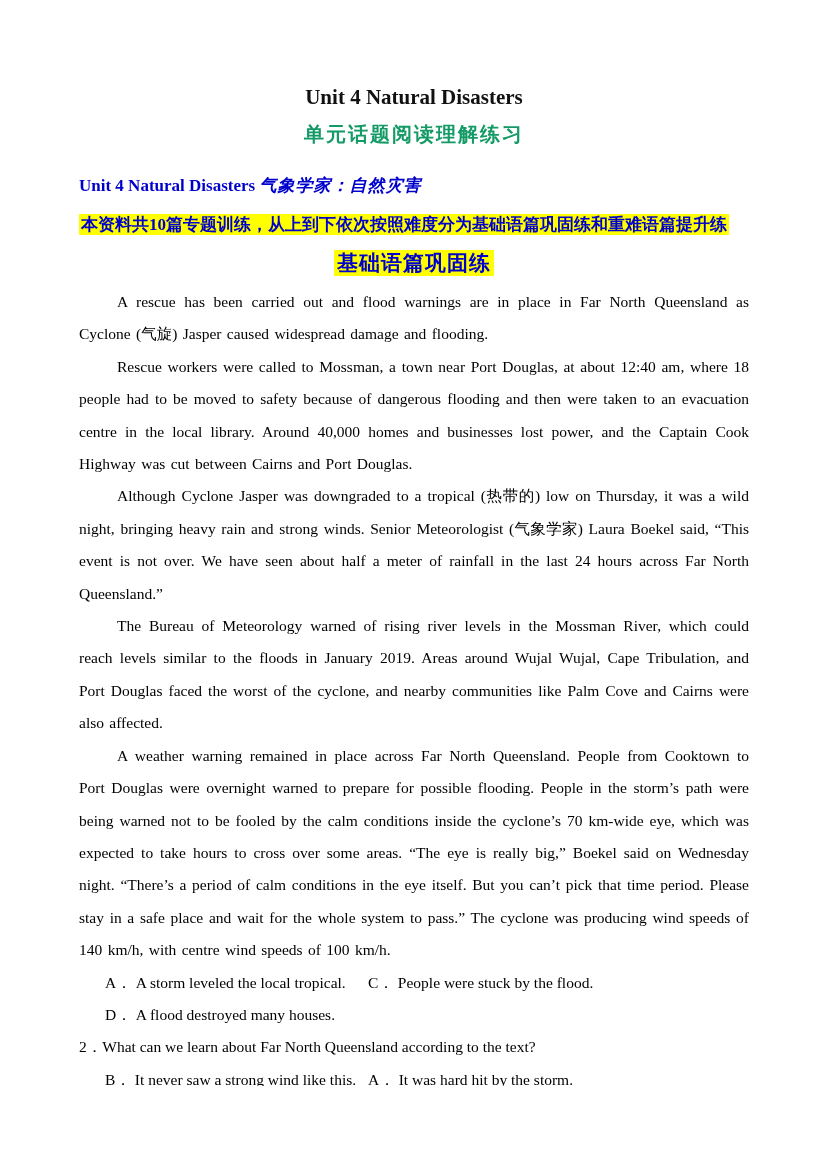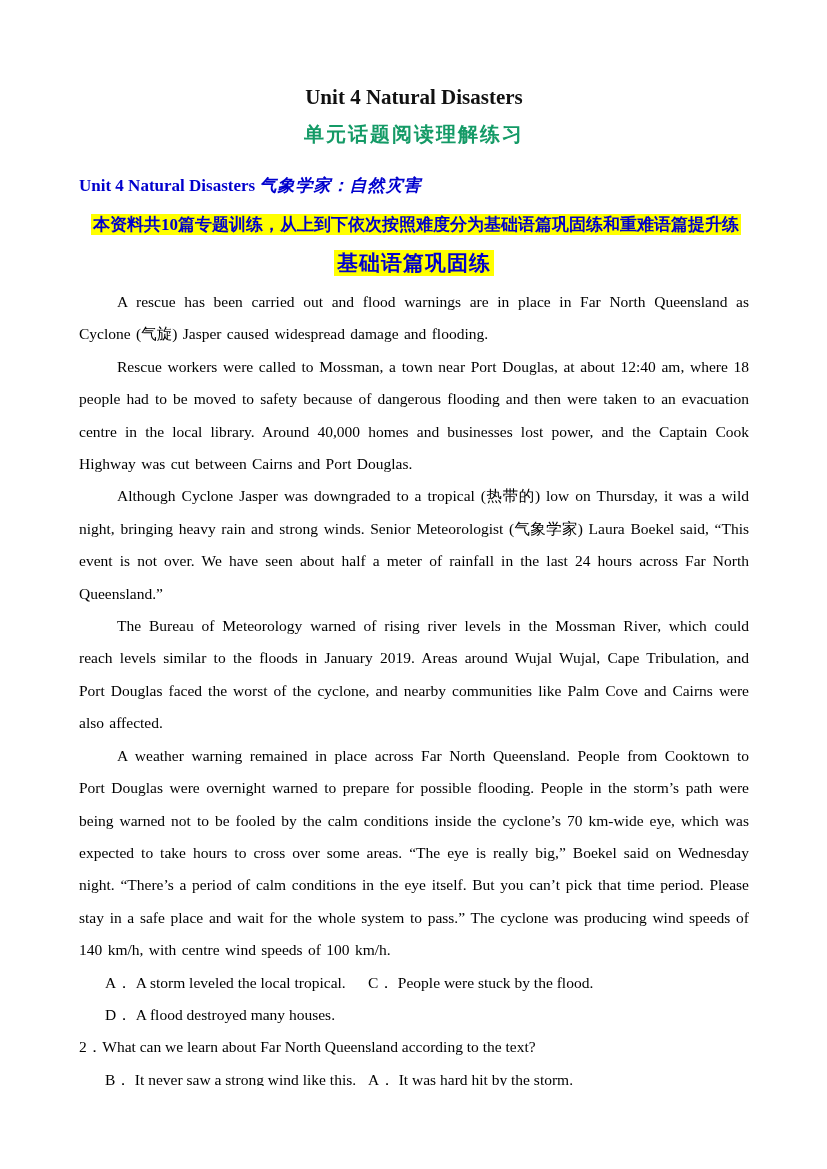--- a/index.html
+++ b/index.html
@@ -40,21 +40,20 @@
     color: #0000CD;
   }
   .topic-line .cn {
     font-style: italic;
     letter-spacing: 1px;
   }
   .notice-line {
     margin-top: 16px;
     font-size: 17px;
     line-height: 24px;
-    margin-left: 12px;
   }
   .notice-line .hl {
     background: #FFFF00;
     color: #0000CD;
     font-weight: bold;
     padding: 1px 2px;
   }
   .section-heading {
     margin-top: 13px;
     text-align: center;

